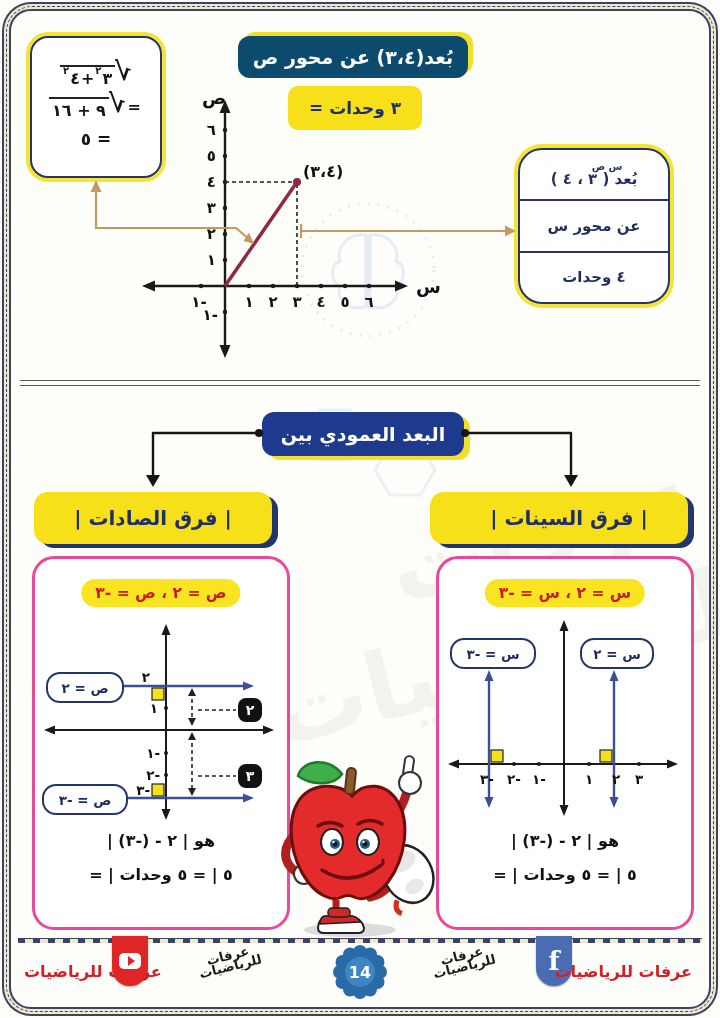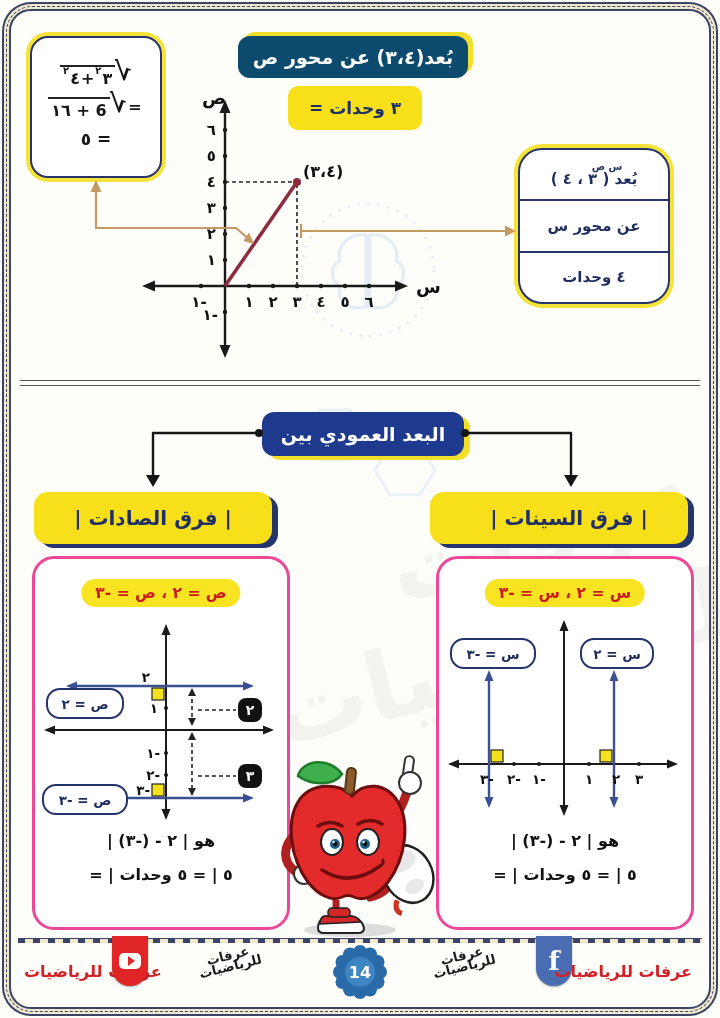--- a/index.html
+++ b/index.html
@@ -114,21 +114,21 @@
           <span class="sup">٢</span>
         <span>+</span>
         <span>٤</span>
           <span class="sup">٢</span>
       </span>
     </div>
     <div class="f-line">
       <span class="f-eq">=</span>
       <span class="rad">√</span>
       <span class="radicand" dir="rtl">
-          <span>6 + ١٦</span>
+          <span>٩ + ١٦</span>
         </span>
     </div>
     <div class="f-last">= ٥</div>
   </div>
 
   <svg class="abs z2" style="left:128px;top:90px;" width="350" height="278" viewBox="0 0 350 278">
     <g stroke="#1a1a1a" stroke-width="2.4">
       <line x1="24" y1="196" x2="270" y2="196"></line>
       <line x1="97" y1="20" x2="97" y2="258"></line>
     </g>
@@ -285,21 +285,21 @@
     </g>
     <g>
       <rect x="198" y="80" width="24" height="24" rx="8" fill="#111"></rect>
       <text x="210" y="97" font-size="14" font-weight="bold" fill="#fff" text-anchor="middle">٢</text>
     </g>
     <g>
       <rect x="198" y="146" width="24" height="24" rx="8" fill="#111"></rect>
       <text x="210" y="163" font-size="14" font-weight="bold" fill="#fff" text-anchor="middle">٣</text>
     </g>
   </svg>
-  <div class="mini-pill" style="left:46px;top:688px;width:74px;height:27px;">ص = ٢</div>
+  <div class="mini-pill" style="left:46px;top:672px;width:74px;height:27px;">ص = ٢</div>
   <div class="mini-pill" style="left:42px;top:784px;width:82px;height:27px;">ص = -٣</div>
 
   <div class="abs panel panel-right z2">
     <div class="panel-title">س = ٢ ، س = -٣</div>
     <div class="calc1">هو | ٢ - (-٣) |</div>
     <div class="calc2">= | ٥ | = ٥ وحدات</div>
   </div>
   <svg class="abs z3" style="left:444px;top:612px;" width="238" height="210" viewBox="0 0 238 210">
     <g stroke="#1a1a1a" stroke-width="2">
       <line x1="12" y1="152" x2="226" y2="152"></line>

